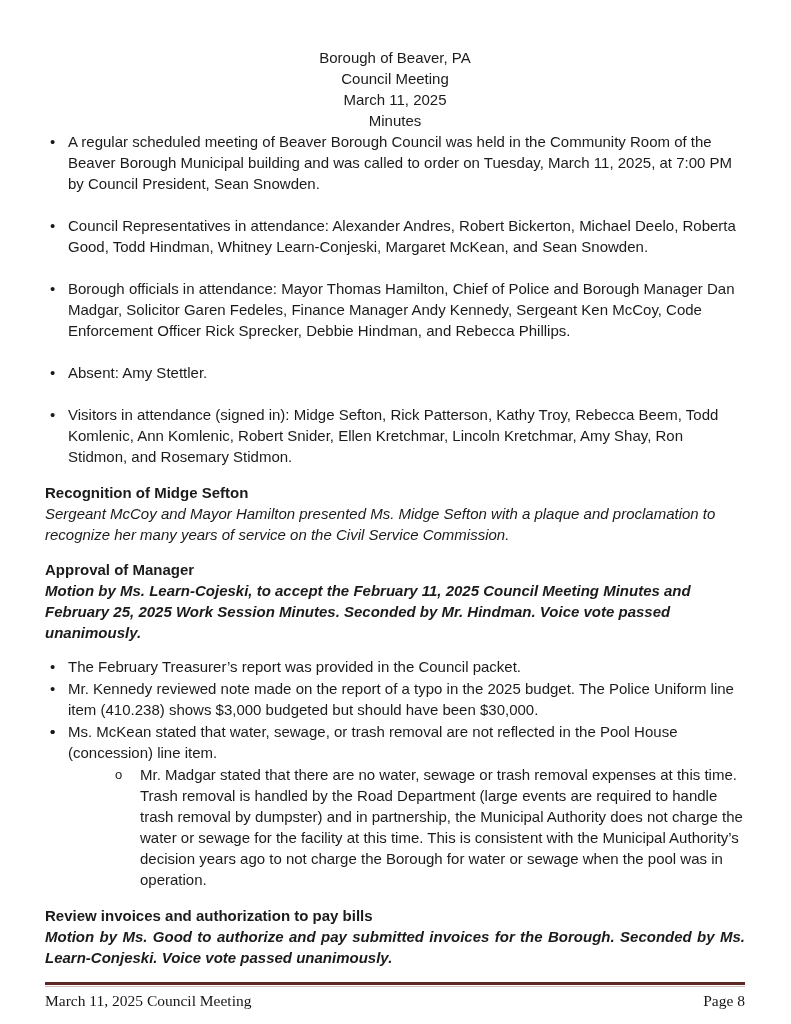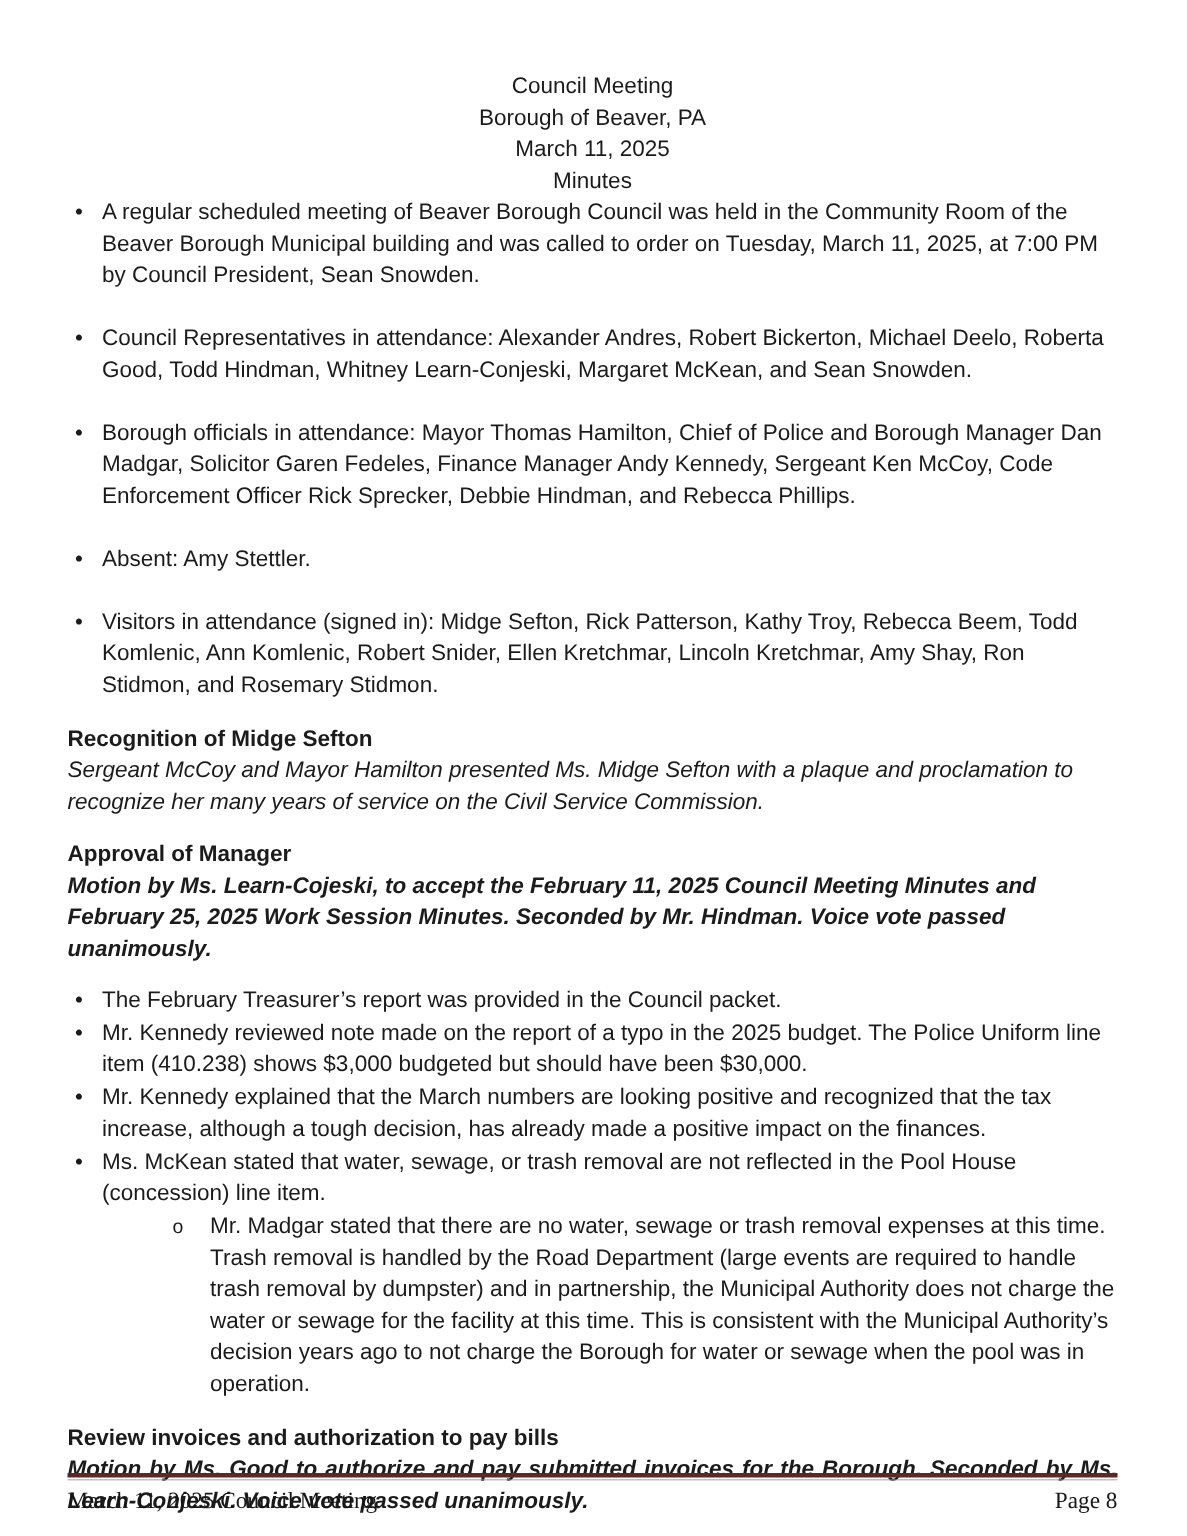--- a/index.html
+++ b/index.html
@@ -106,22 +106,22 @@
     font-size: 15.5px;
     color: #171717;
   }
 </style>
 </head>
 <body>
 
 <div class="page">
 
   <div class="title-block">
+    <p>Borough of Beaver, PA</p>
     <p>Council Meeting</p>
-    <p>Borough of Beaver, PA</p>
     <p>March 11, 2025</p>
     <p>Minutes</p>
   </div>
 
   <ul class="bullets spaced attendance-list">
     <li>
       <span class="marker">•</span>
       <span>A regular scheduled meeting of Beaver Borough Council was held in the Community Room of the Beaver Borough Municipal building and was called to order on Tuesday, March 11, 2025, at 7:00 PM by Council President, Sean Snowden.</span>
     </li>
     <li>
@@ -157,21 +157,20 @@
       <li>
         <span class="marker">•</span>
         <span>The February Treasurer’s report was provided in the Council packet.</span>
       </li>
       <li>
         <span class="marker">•</span>
         <span>Mr. Kennedy reviewed note made on the report of a typo in the 2025 budget. The Police Uniform line item (410.238) shows $3,000 budgeted but should have been $30,000.</span>
       </li>
       <li>
         <span class="marker">•</span>
-        <span>Mr. Kennedy explained that the March numbers are looking positive and recognized that the tax increase, although a tough decision, has already made a positive impact on the finances.</span>
       </li>
       <li>
         <span class="marker">•</span>
         <span>Ms. McKean stated that water, sewage, or trash removal are not reflected in the Pool House (concession) line item.</span>
       </li>
     </ul>
     <div class="sub-bullet">
       <span class="marker">o</span>
       <span>Mr. Madgar stated that there are no water, sewage or trash removal expenses at this time. Trash removal is handled by the Road Department (large events are required to handle trash removal by dumpster) and in partnership, the Municipal Authority does not charge the water or sewage for the facility at this time. This is consistent with the Municipal Authority’s decision years ago to not charge the Borough for water or sewage when the pool was in operation.</span>
     </div>

